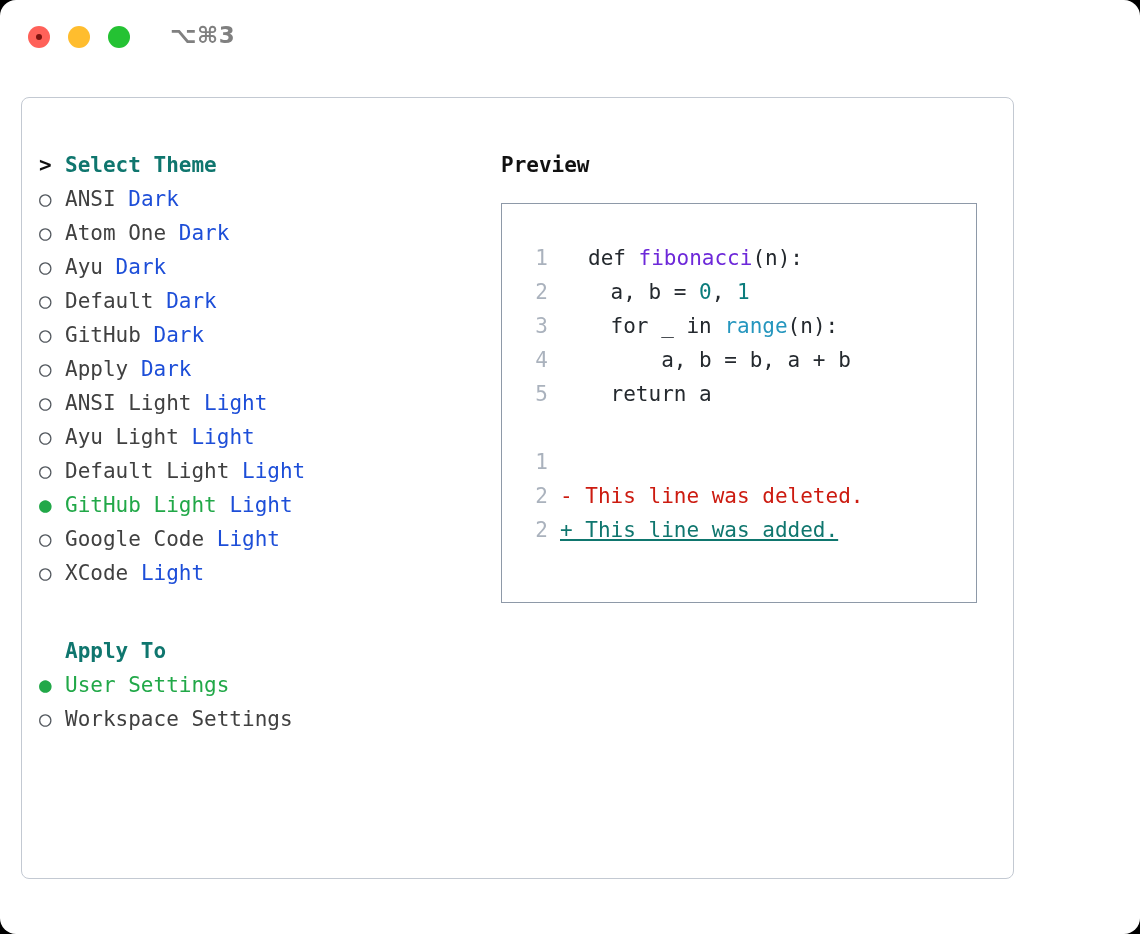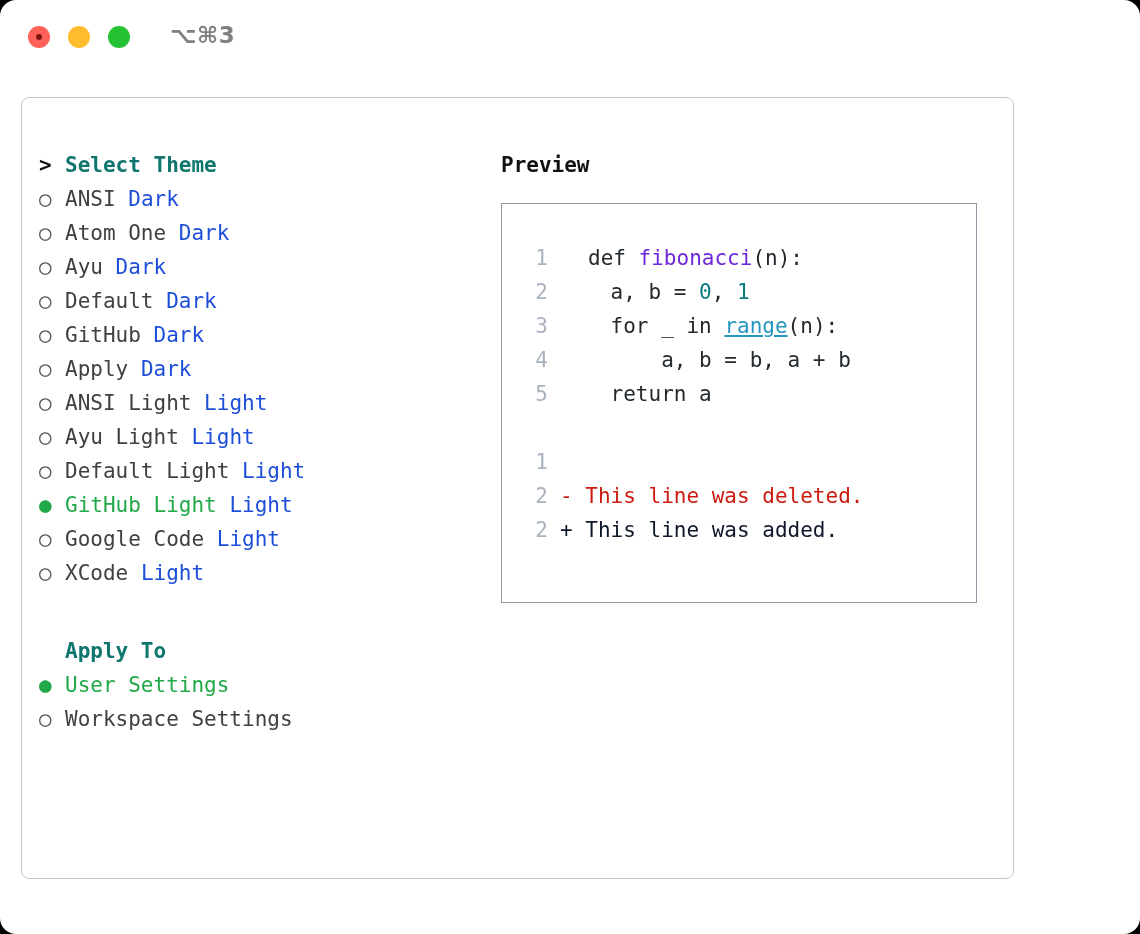--- a/index.html
+++ b/index.html
@@ -148,24 +148,24 @@
     width: 28px;
     flex: 0 0 28px;
     text-align: right;
     color: #aab2bd;
     margin-right: 12px;
   }
   .tok-plain { color: #24292e; }
   .tok-kw    { color: #24292e; margin-left: 28px; }
   .tok-fn    { color: #6d28d9; }
   .tok-num   { color: #0b7c7c; }
-  .tok-builtin { color: #2596be; text-decoration: underline; }
+  .tok-builtin { color: #2596be; }
   .tok-ctx   { color: #6a737d; }
   .tok-del   { color: #cc1b10; }
-  .tok-add   { color: #0f172a; }
+  .tok-add   { color: #0f766e; text-decoration: underline; }
 
   .gap { height: 34px; }
 </style>
 </head>
 <body>
 
 <div id="window">
 
   <div id="titlebar">
     <div class="traffic" id="tl-close"></div>

